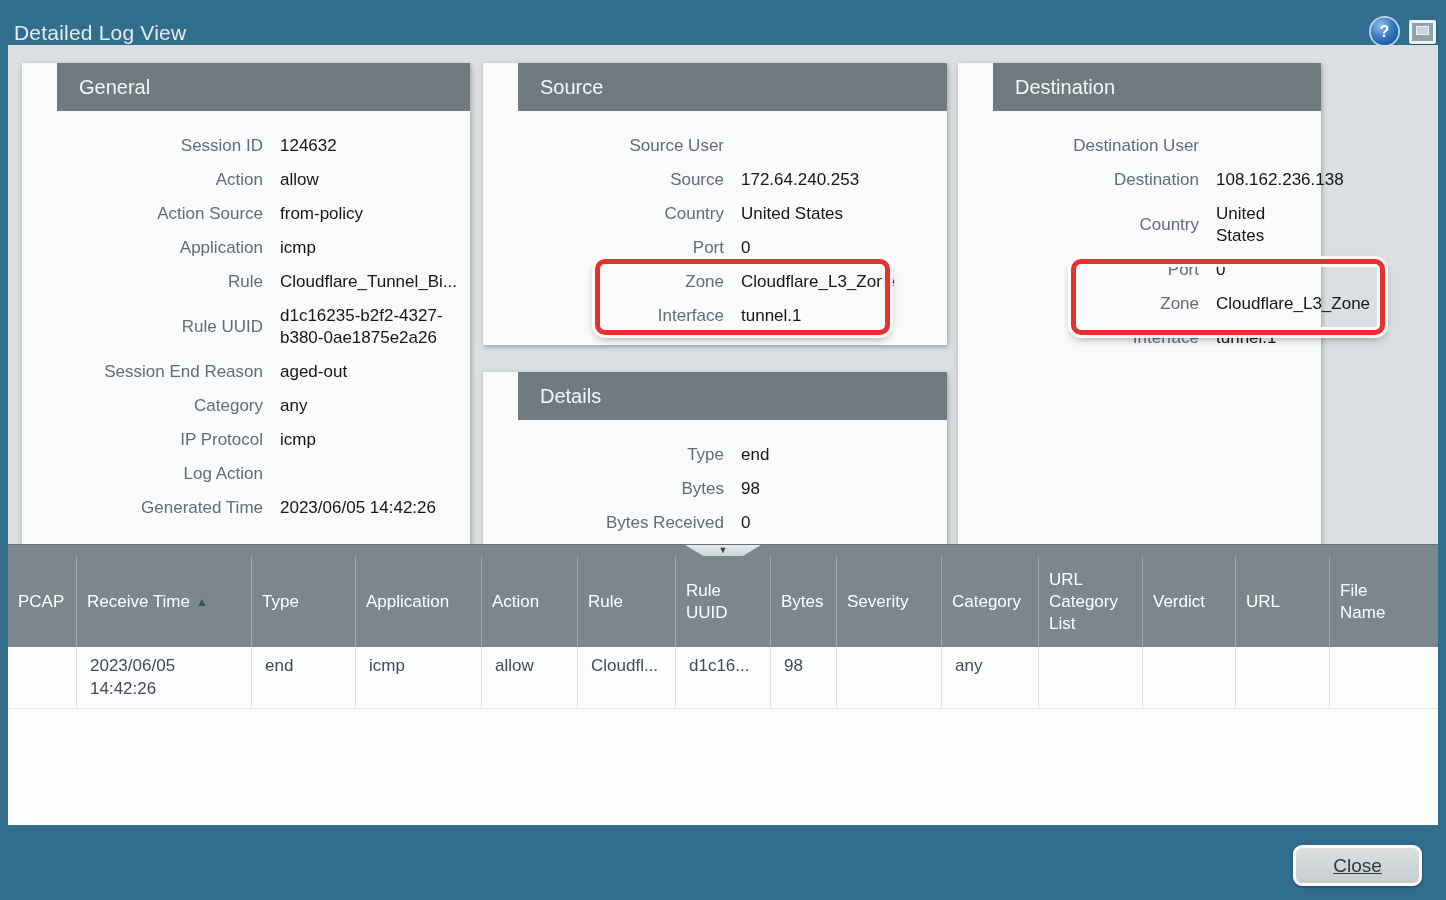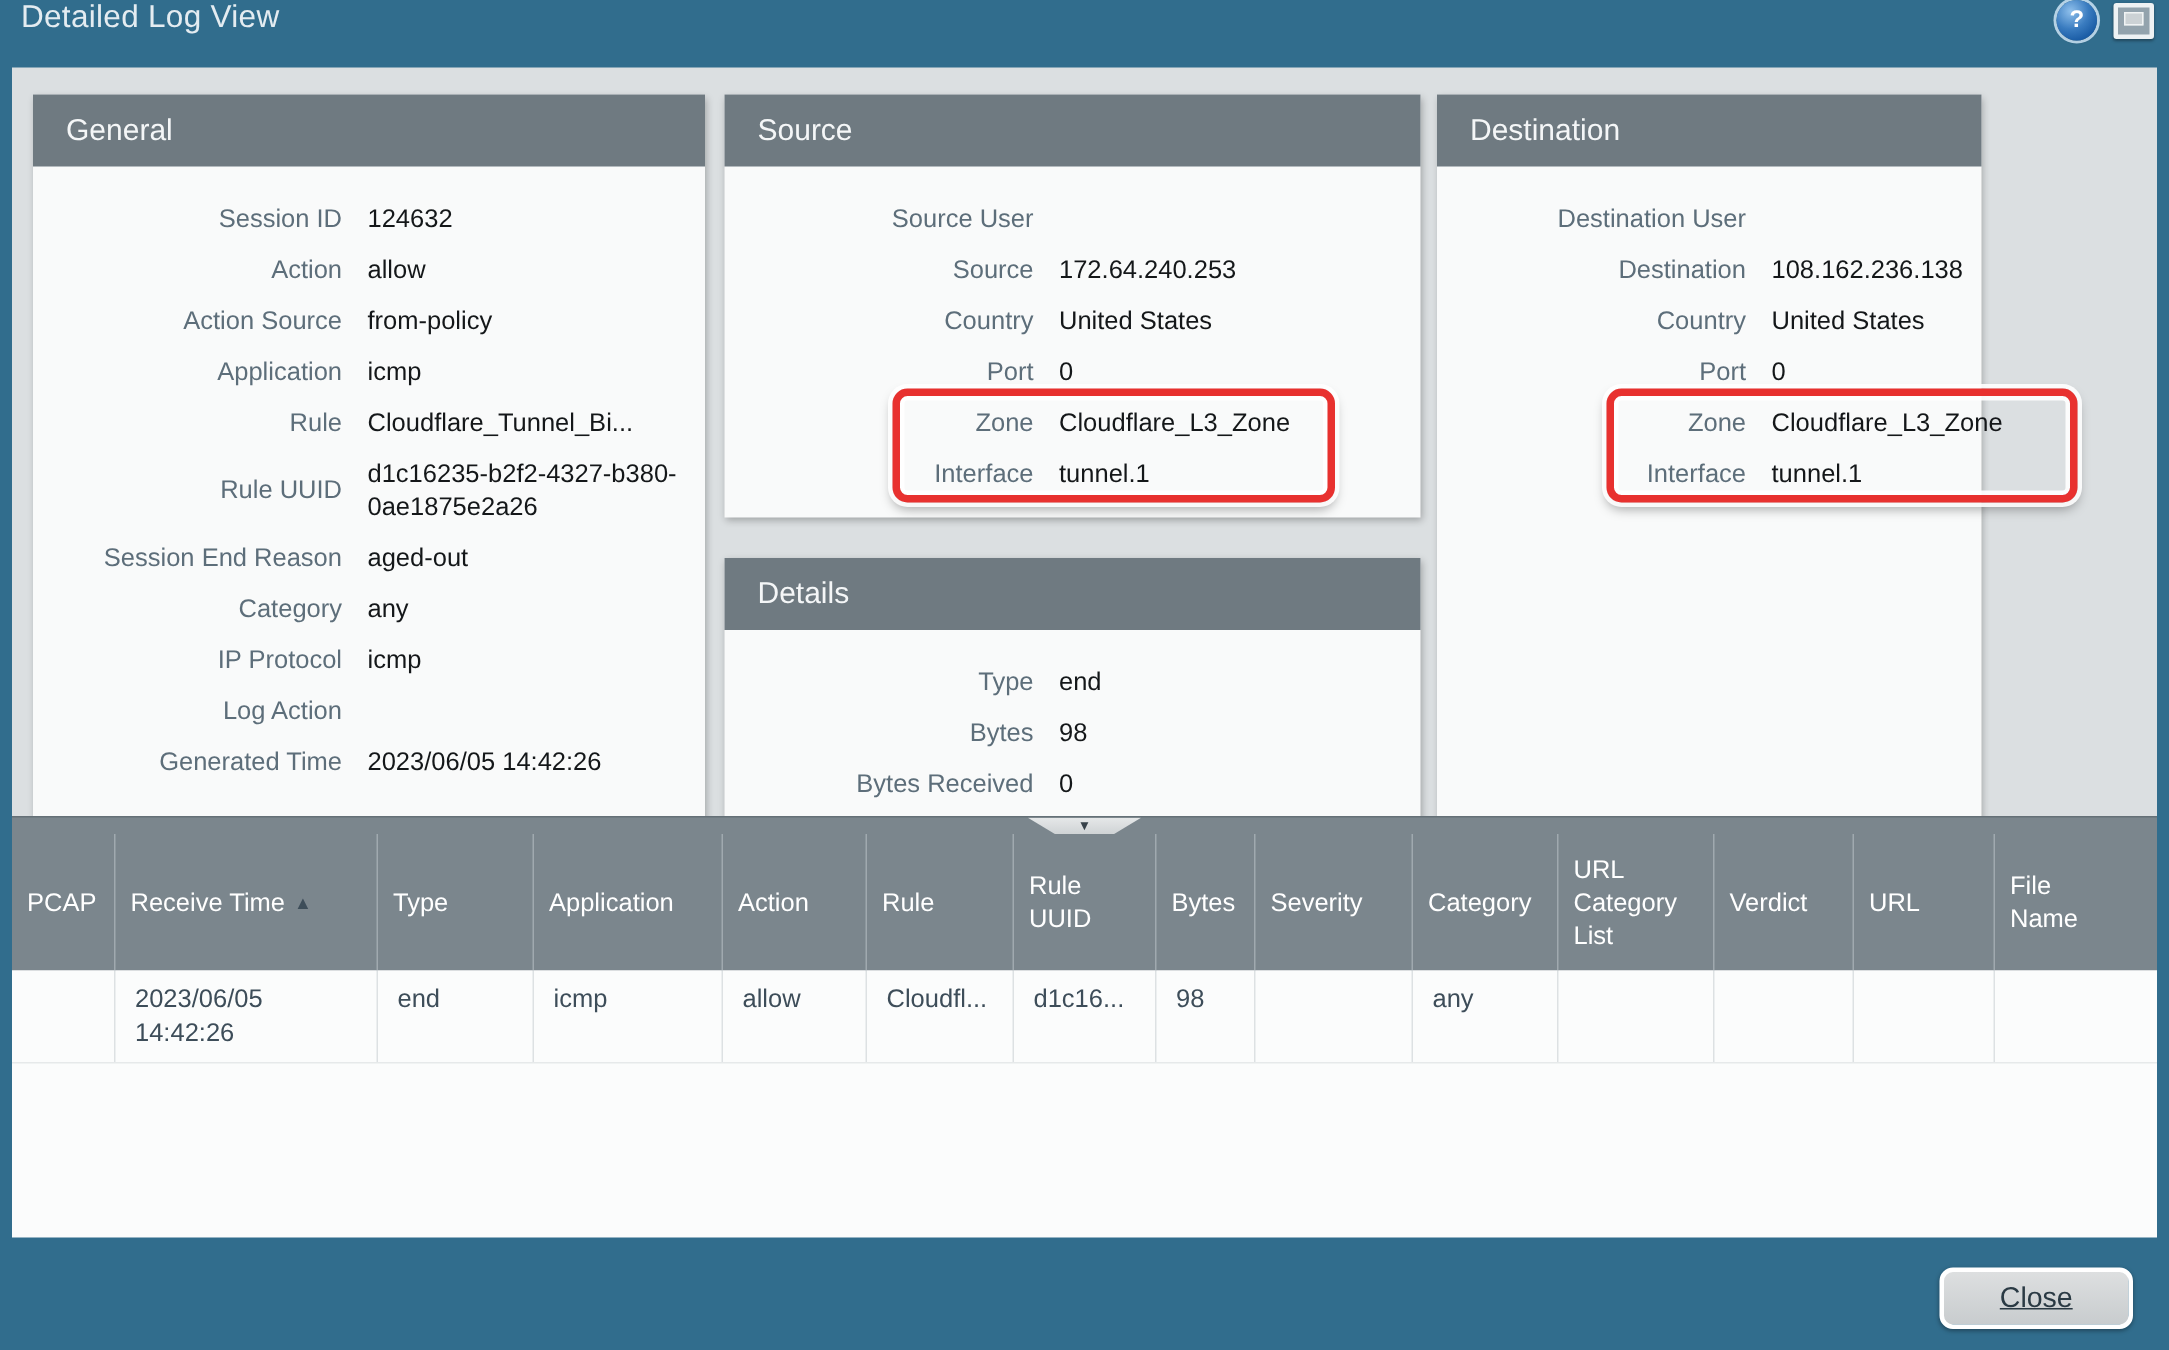--- a/index.html
+++ b/index.html
@@ -3,34 +3,34 @@
 <meta charset="utf-8">
 <style>
   * { margin:0; padding:0; box-sizing:border-box; }
   html,body { width:1446px; height:900px; }
   body {
     font-family:"Liberation Sans","DejaVu Sans",sans-serif;
     background:#316d8d;
     position:relative; overflow:hidden;
   }
   
-  .titlebar { position:absolute; top:0; left:0; right:0; height:45px; display:flex; align-items:flex-start; padding:0 10px 0 14px; }
+  .titlebar { position:absolute; top:0; left:0; right:0; height:45px; display:flex; align-items:flex-end; padding:0 10px 0 14px; }
   .title { color:#e4ecf1; font-size:21px; letter-spacing:.2px; }
   .tb-icons { margin-left:auto; display:flex; align-items:center; gap:11px; }
   .help-btn { width:27px; height:27px; border-radius:50%;
     background:radial-gradient(circle at 35% 28%, #8fc0ec 0%, #3a7cc0 45%, #1b5da6 75%, #144b8b 100%);
     box-shadow:0 0 0 2px rgba(205,228,246,.85), 0 1px 2px rgba(0,0,0,.4);
     color:#fff; font-size:16px; font-weight:bold; display:flex; align-items:center; justify-content:center; cursor:pointer; }
   .win-btn { width:27px; height:24px; border:3px solid #eef2f4; background:#93a3ad; border-radius:2px;
     display:flex; align-items:flex-start; justify-content:center; padding-top:3px; cursor:pointer;
     box-shadow:0 1px 2px rgba(0,0,0,.35); }
   .win-btn .inner { width:13px; height:9px; background:#ccd2d5; border:1px solid #f0f3f4; }
   
   .content-top { position:absolute; top:45px; left:8px; right:8px; height:499px; background:#dbdfe1; overflow:hidden; }
-  .panel { position:absolute; box-shadow:1px 2px 5px rgba(0,0,0,.28); background:#f9fafa; }
+  .panel { position:absolute; box-shadow:1px 2px 5px rgba(0,0,0,.28); background:#f9fafa;padding-left:35px; }
   .panel-header { height:48px; background:#6f7a81; color:#f4f6f7; font-size:20px; display:flex; align-items:center; padding-left:22px; }
   .panel-body { padding:18px 10px 10px 0; }
   .info-row { display:flex; padding:6px 0; font-size:17px; line-height:22px;align-items:center; }
   .lbl { flex:0 0 206px; text-align:right; color:#5d6e7a; }
   .val { margin-left:17px; color:#141719; max-width:212px; word-wrap:break-word; }
   .panel-general    { left:14px;  top:18px;  width:448px; height:540px; }
   .panel-source     { left:475px; top:18px;  width:464px; height:282px; }
   .panel-details    { left:475px; top:327px; width:464px; height:300px; }
   .panel-destination{ left:950px; top:18px;  width:363px; height:540px; }
   .hl-box { position:absolute; border:5px solid #e8312f; border-radius:10px; pointer-events:none; z-index:5;

